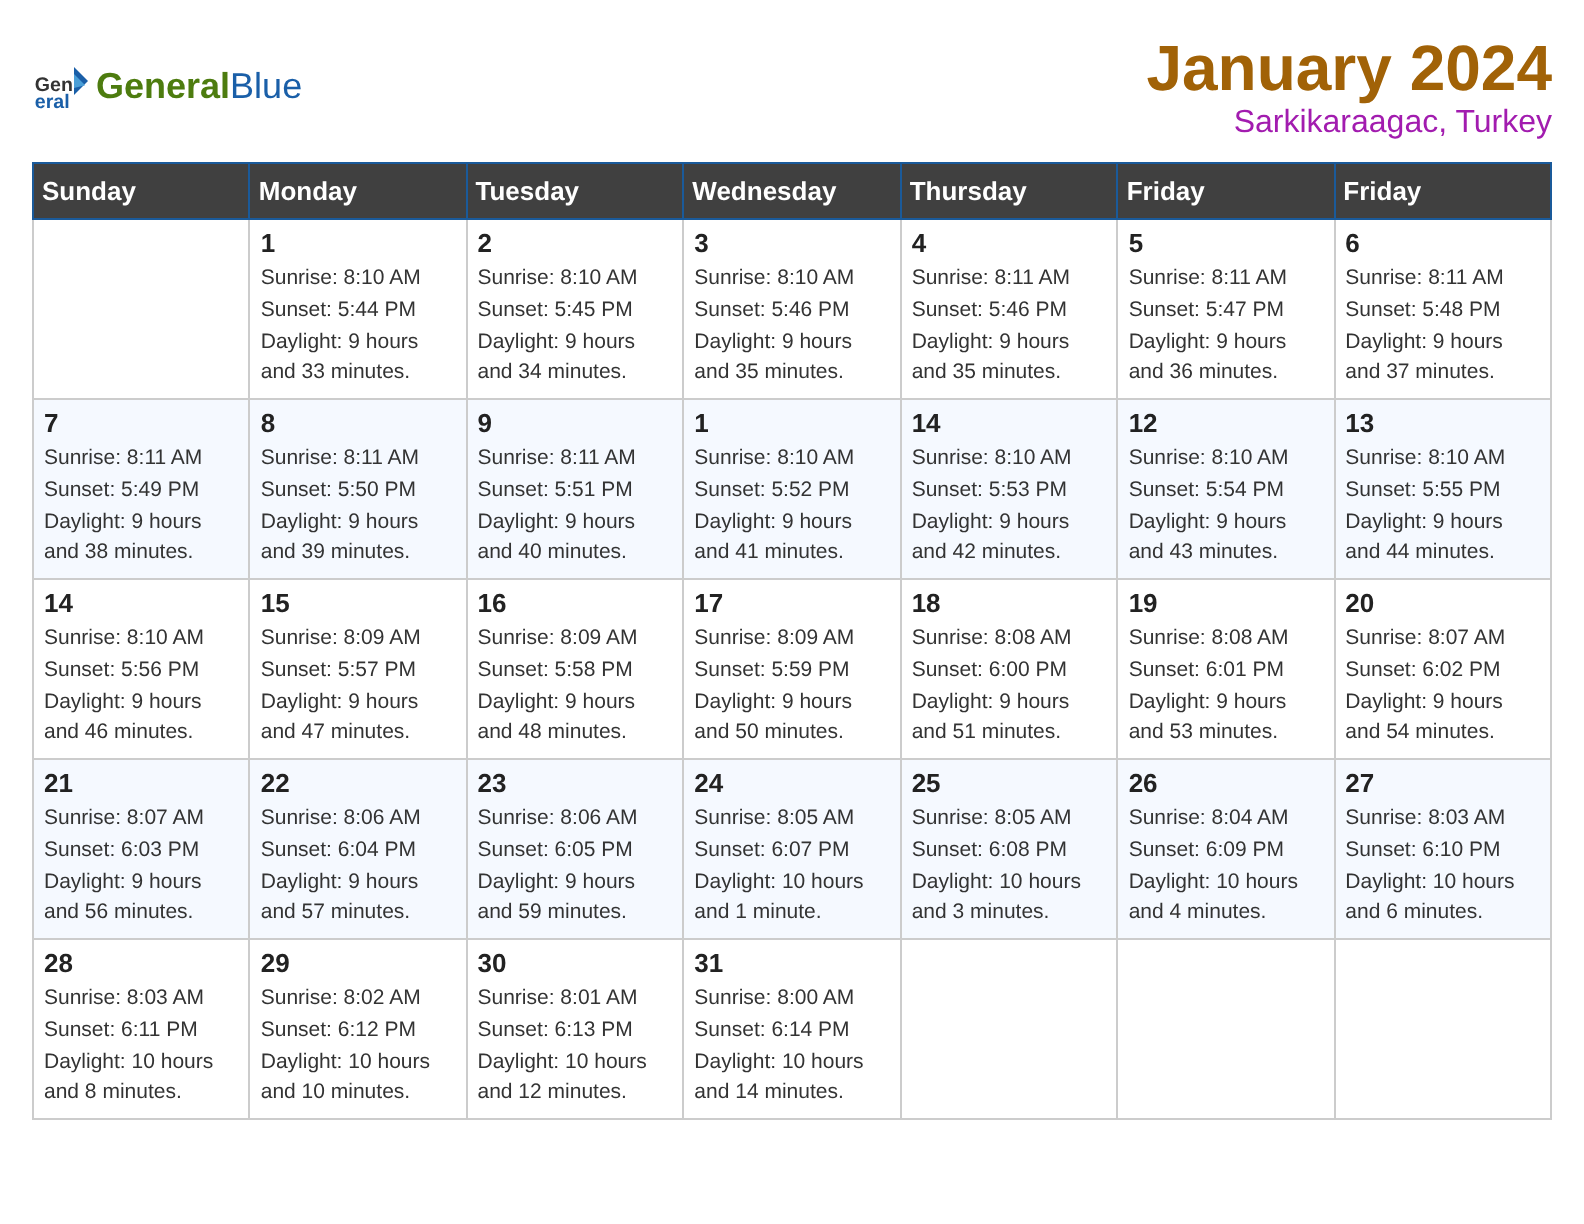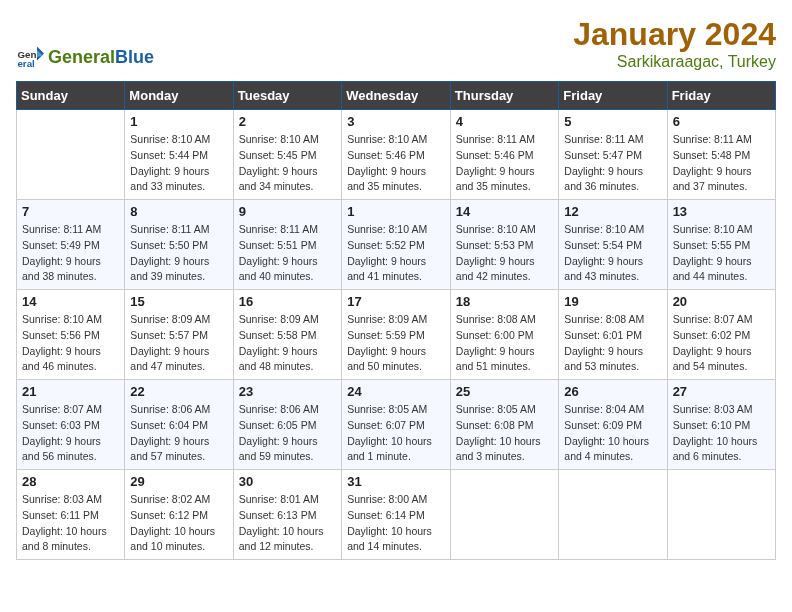--- a/index.html
+++ b/index.html
@@ -6,21 +6,21 @@
     body {
       font-family: Arial, sans-serif;
       background: #fff;
       width: 792px;
       min-height: 612px;
       padding: 16px;
     }
     .header {
       display: flex;
       justify-content: space-between;
-      align-items: flex-end;
+      align-items: center;
       margin-bottom: 10px;
     }
     .logo {
       display: flex;
       align-items: center;
       gap: 4px;
     }
     .logo-icon {
       width: 28px;
       height: 28px;
@@ -28,21 +28,21 @@
     .title-area {
       text-align: right;
     }
     .month-title {
       font-size: 32px;
       font-weight: bold;
       color: #a16207;
     }
     .location-title {
       font-size: 16px;
-      color: #4d7c0f;
+      color: #a21caf;
     }
     .calendar {
       width: 100%;
       border-collapse: collapse;
       font-size: 11px;
     }
     .calendar th {
       background-color: #2a6fba;
       color: #fff;
       padding: 6px 4px;
@@ -90,21 +90,21 @@
 <div class="header">
   <div class="logo">
     <svg class="logo-icon" viewBox="0 0 40 40" xmlns="http://www.w3.org/2000/svg">
       <text x="2" y="22" font-size="14" font-weight="bold" fill="#333">Gen</text>
       <text x="2" y="34" font-size="14" font-weight="bold" fill="#1a5fa8">eral</text>
       <polygon points="30,5 40,15 30,25" fill="#1a5fa8"></polygon>
       <polygon points="30,10 38,18 30,20" fill="#4a9fd8"></polygon>
     </svg>
     <div>
       <div>
-        <span style="font-size:18px;font-weight:bold;color:#4d7c0f;">General</span><span style="font-size:18px;font-weight:bold;color:#1a5fa8;">Blue</span>
+        <span style="font-size:18px;font-weight:bold;color:#4d7c0f;">General</span><span style="font-size:18px;font-weight:normal;color:#1a5fa8;">Blue</span>
       </div>
     </div>
   </div>
   <div class="title-area">
     <div class="month-title">January 2024</div>
     <div class="location-title">Sarkikaraagac, Turkey</div>
   </div>
 </div>
 
 <table class="calendar">

